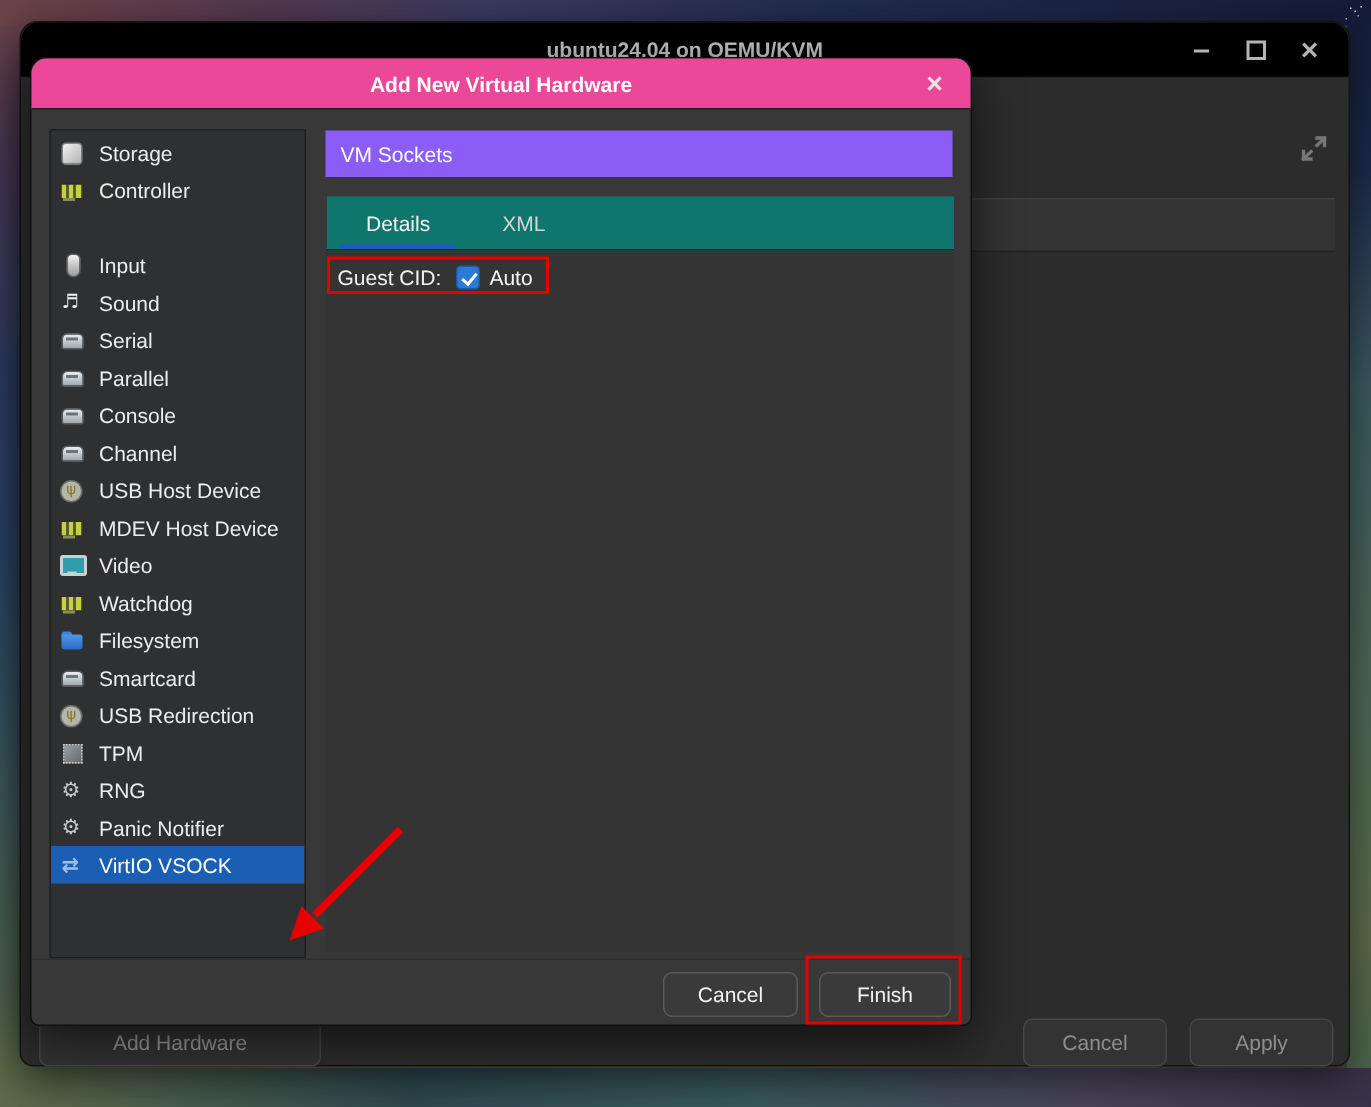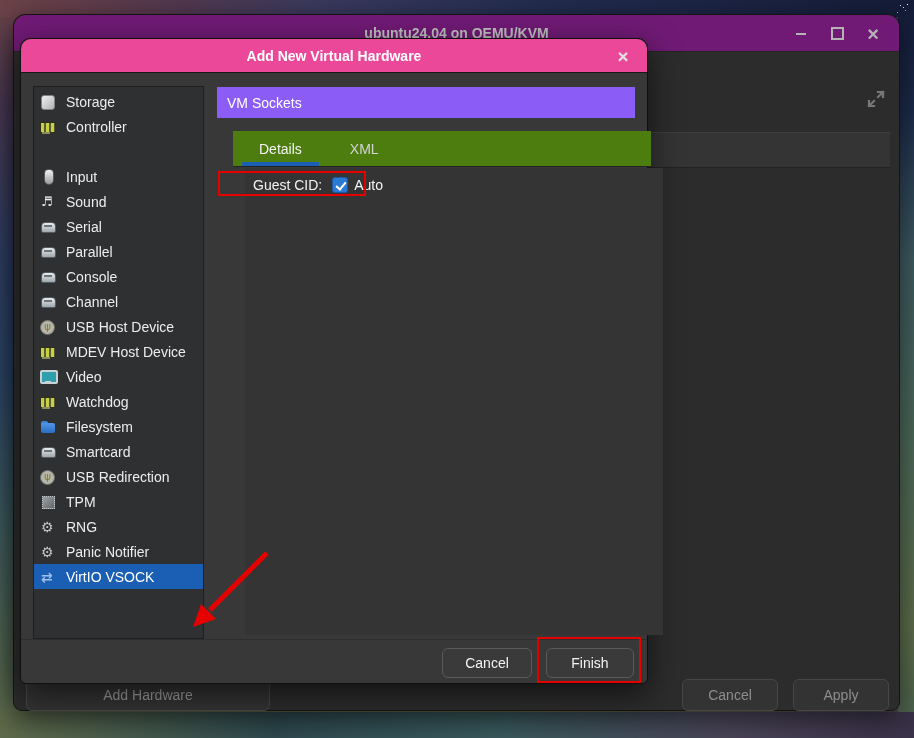--- a/index.html
+++ b/index.html
@@ -16,37 +16,37 @@
     background:linear-gradient(180deg,#141c38 0%,#1c2a4a 15%,#3d5a60 35%,#4c6858 60%,#5c6c4a 85%,#49624f 100%); }
   .wall-bottom { position:absolute; bottom:0; left:0; right:0; height:26px;
     background:linear-gradient(90deg,#5e6b4a 0%,#2f4a50 30%,#3a5a5e 55%,#4a4458 80%,#3a3248 100%); }
   .stars { position:absolute; right:6px; top:4px; width:1px; height:1px; background:#fff;
     box-shadow:-4px 3px 0 #cfd6ff, -10px 8px 0 #aab4e8, -2px 6px 0 #8f9cd0, -7px 1px 0 #dfe4ff; }
 
   
   .vm-window { position:absolute; left:13px; top:14px; width:887px; height:697px;
     background:#2c2c2c; border:1px solid #141414; border-radius:12px 12px 9px 9px;
     box-shadow:0 8px 28px rgba(0,0,0,.55); z-index:1; }
-  .vm-titlebar { position:absolute; top:0; left:0; right:0; height:37px; background:#701a75;
+  .vm-titlebar { position:absolute; top:0; left:0; right:0; height:37px; background:#000000;
     border-bottom:1px solid #242424; border-radius:12px 12px 0 0;
     display:flex; align-items:center; justify-content:center; }
   .vm-title { color:#bfbfbf; font-weight:bold; font-size:14px; }
   .vm-controls { position:absolute; right:8px; top:0; height:37px; display:flex; align-items:center; }
   .wc { width:36px; height:26px; display:flex; align-items:center; justify-content:center; color:#b4b4b4; cursor:default; }
   .wc-min::before { content:""; width:10px; height:2px; background:#b4b4b4; }
   .wc-max::before { content:""; width:9px; height:9px; border:2px solid #b4b4b4; }
   .wc-close::before { content:"×"; font-size:20px; line-height:1; font-weight:bold; }
 
   .vm-band { position:absolute; left:600px; top:117px; width:276px; height:36px;
     background:#343434; border-top:1px solid #3e3e3e; border-bottom:1px solid #222; }
   .expand-icon { position:absolute; left:850px; top:72px; width:24px; height:24px; opacity:.75; }
 
   .vm-footer-btn { position:absolute; height:32px; top:664px; background:#333333; border:1px solid #474747;
     border-radius:6px; color:#8e8e8e; font-size:14px; display:flex; align-items:center; justify-content:center; }
-  .btn-addhw { left:12px; width:244px; color:#9b9b9b; }
+  .btn-addhw { left:12px; width:188px; color:#9b9b9b; }
   .btn-remove { left:557px; width:96px; }
   .btn-vmcancel { left:668px; width:96px; }
   .btn-apply { left:779px; width:96px; }
 
   
   .dialog { position:absolute; left:20px; top:38px; width:628px; height:646px; background:#383838;
     border:1px solid #101010; border-radius:10px 10px 6px 6px; box-shadow:0 10px 32px rgba(0,0,0,.6); z-index:2; }
   .dlg-titlebar { position:absolute; top:0; left:0; right:0; height:34px; background:#ec4899;
     border-bottom:1px solid #191919; border-radius:10px 10px 0 0;
     display:flex; align-items:center; justify-content:center; }
@@ -88,28 +88,28 @@
     background:linear-gradient(180deg,#4f97ea,#2a6cc2); border-radius:1px 2px 2px 2px; }
   .ic-chip::before { content:""; position:absolute; left:2px; top:2px; width:11px; height:11px;
     background:linear-gradient(135deg,#9aa0a4,#62686c); border:1px dotted #c4c4c4; }
   .ic-gear::before { content:"⚙"; color:#c6c6c6; font-size:14px; line-height:16px; position:absolute; left:1px; top:0; }
   .ic-swap::before { content:"⇄"; color:#9dbfe8; font-size:14px; font-weight:bold; line-height:16px; position:absolute; left:1px; top:0; }
 
   
   .main-panel { position:absolute; left:196px; top:48px; width:418px; height:548px; }
   .panel-header { position:absolute; left:0; top:0; width:418px; height:31px; background:#8b5cf6;
     color:#ffffff; font-size:14px; display:flex; align-items:center; padding-left:10px; }
-  .tabs { position:absolute; left:16px; top:44px; width:418px; height:36px; background:#4d7c0f;
+  .tabs { position:absolute; left:1px; top:44px; width:418px; height:36px; background:#0f766e;
     border-bottom:1px solid #222; display:flex; padding-left:2px; }
   .tab { height:100%; display:flex; align-items:center; justify-content:center; padding:0 24px;
     color:#d4d4d4; font-size:14px; position:relative; }
   .tab.active { color:#f4f4f4; }
   .tab.active::after { content:""; position:absolute; left:7px; right:7px; bottom:0; height:4px;
     background:#1b5fb5; border-radius:1px; }
-  .panel-content { position:absolute; left:0; top:81px; width:418px; height:467px; background:#343434;margin-left:28px; }
+  .panel-content { position:absolute; left:0; top:81px; width:418px; height:467px; background:#343434; }
   .guest-row { position:absolute; left:8px; top:6px; height:22px; display:flex; align-items:center; }
   .guest-label { color:#f2f2f2; font-size:14px; margin-right:10px; }
   .checkbox { width:16px; height:16px; background:#2b7ad6; border:1px solid #1c5aa6; border-radius:3px;
     position:relative; margin-right:6px; }
   .checkbox::after { content:""; position:absolute; left:5px; top:2px; width:4px; height:8px;
     border:solid #fff; border-width:0 2px 2px 0; transform:rotate(40deg); }
   .auto-label { color:#f6f6f6; font-size:14px; }
 
   
   .dlg-actions { position:absolute; left:0; right:0; top:600px; height:46px; border-top:1px solid #2e2e2e; }

